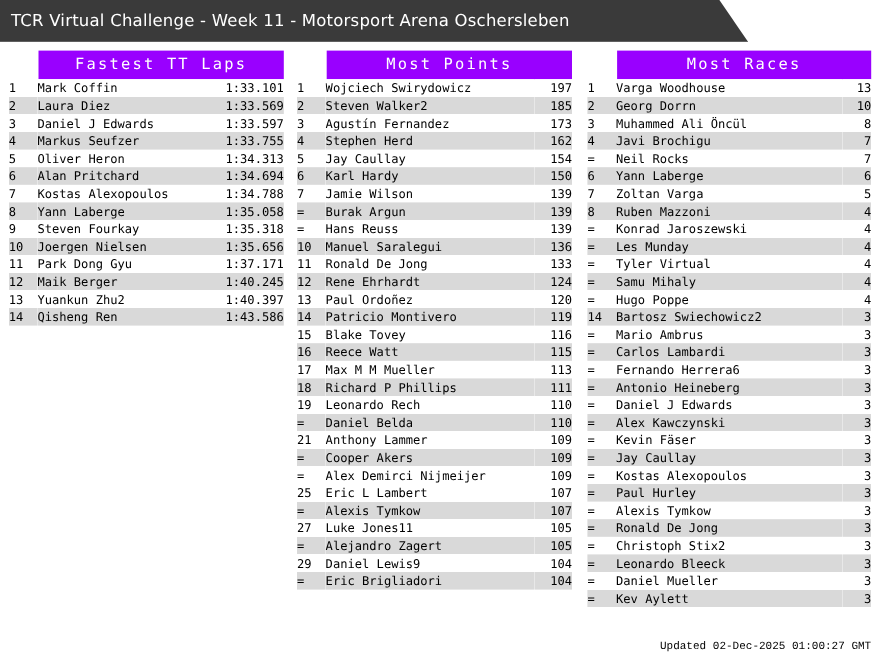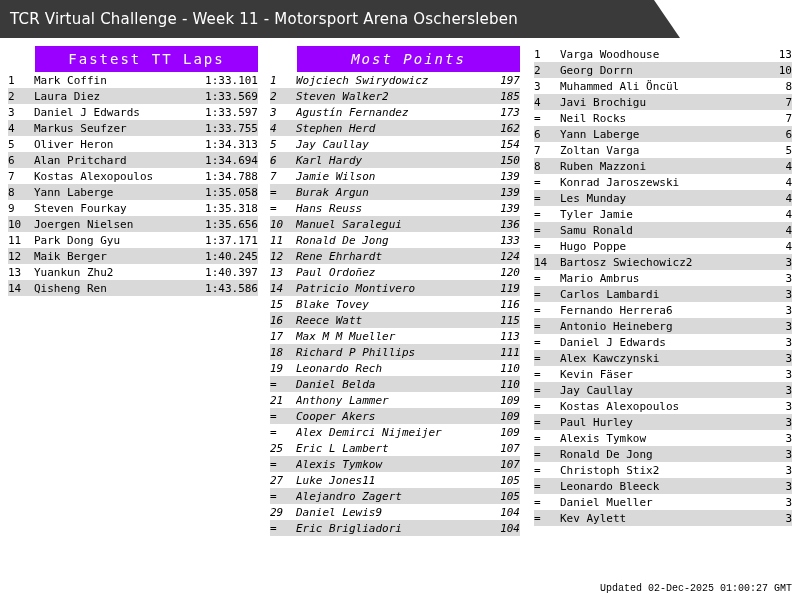--- a/index.html
+++ b/index.html
@@ -50,21 +50,21 @@
     border-top: 38px solid #ffffff;
     border-left: 26px solid transparent;
   }
 
   
   .col {
     position: absolute;
     top: 46px;
   }
   .col-1 { left: 8px;   width: 250px; }
-  .col-2 { left: 270px; width: 250px; font-style: italic; }
+  .col-2 { left: 270px; width: 250px; }
   .col-3 { left: 534px; width: 258px; }
 
   .col-head {
     background: #9900ff;
     color: #ffffff;
     height: 26px;
     line-height: 26px;
     text-align: center;
     font-family: "DejaVu Sans Mono", monospace;
     font-size: 14px;
@@ -353,20 +353,21 @@
         <tr class="even">
             <td class="pos">=</td>
             <td class="name">Eric Brigliadori</td>
             <td class="val">104</td>
           </tr>
       </tbody>
     </table>
   </div>
 
   <div class="col col-3">
+    <div class="col-head">Most Races</div>
     <table class="board">
       <tbody>
         <tr class="odd">
             <td class="pos">1</td>
             <td class="name">Varga Woodhouse</td>
             <td class="val">13</td>
           </tr>
         <tr class="even">
             <td class="pos">2</td>
             <td class="name">Georg Dorrn</td>
@@ -407,26 +408,26 @@
             <td class="name">Konrad Jaroszewski</td>
             <td class="val">4</td>
           </tr>
         <tr class="even">
             <td class="pos">=</td>
             <td class="name">Les Munday</td>
             <td class="val">4</td>
           </tr>
         <tr class="odd">
             <td class="pos">=</td>
-            <td class="name">Tyler Jamie</td>
+            <td class="name">Tyler Virtual</td>
             <td class="val">4</td>
           </tr>
         <tr class="even">
             <td class="pos">=</td>
-            <td class="name">Samu Ronald</td>
+            <td class="name">Samu Mihaly</td>
             <td class="val">4</td>
           </tr>
         <tr class="odd">
             <td class="pos">=</td>
             <td class="name">Hugo Poppe</td>
             <td class="val">4</td>
           </tr>
         <tr class="even">
             <td class="pos">14</td>
             <td class="name">Bartosz Swiechowicz2</td>

